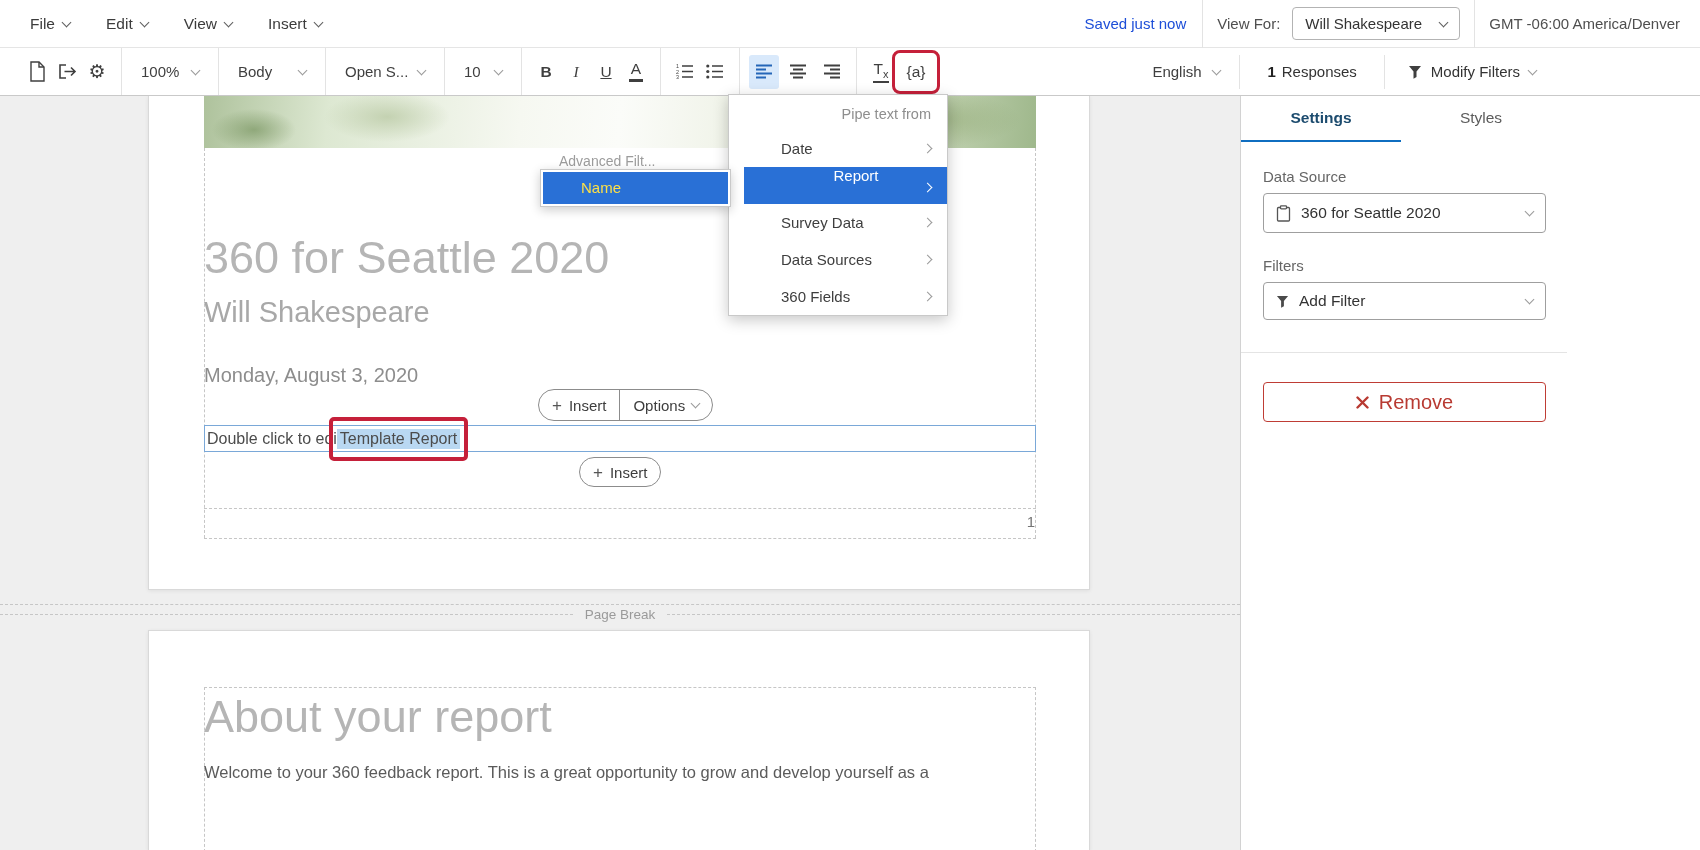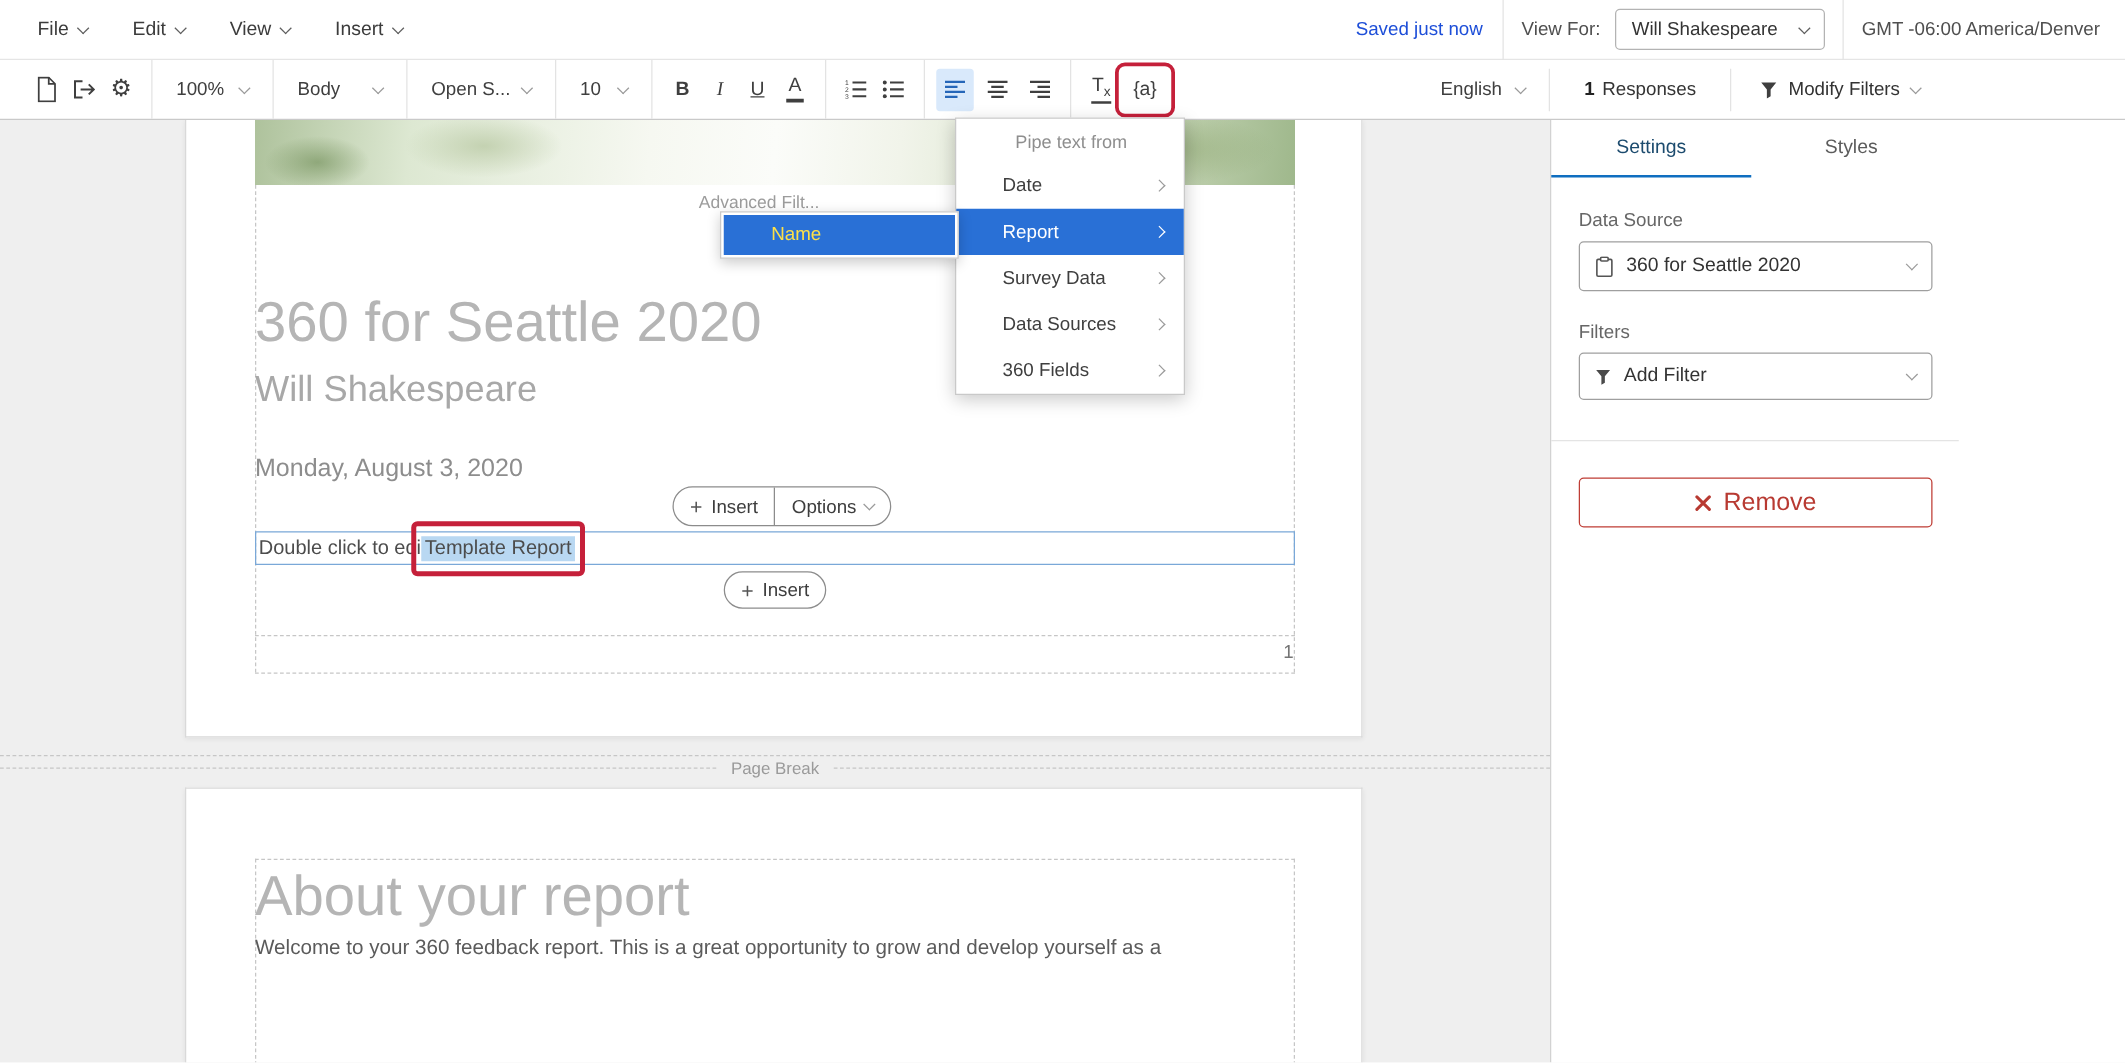--- a/index.html
+++ b/index.html
@@ -45,26 +45,26 @@
   .align.active { background:#d9e9fb; color:#2566b8; border-radius:3px; }
   .b-clear sub{font-size:11px;}
   .tb-right { display:flex; align-items:center; margin-left:auto; margin-right:150px; }
   .responses { padding:0 18px; font-size:15px; color:#333; display:flex; gap:6px; align-items:center; }
   .responses .count{font-weight:700;color:#222;}
   .modify { display:flex; align-items:center; gap:9px; padding:0 14px; font-size:15px; color:#333; }
 
   
   .piped-wrap { width:40px; height:36px; }
   .redbox { position:absolute; inset:-4px; border:3px solid #c5203a; border-radius:8px; pointer-events:none; }
-  .piped-menu { position:absolute; top:40px; right:-12px; width:184px; background:#fff; border:1px solid #c9c9c9;
-                box-shadow:0 4px 14px rgba(0,0,0,.22); z-index:150; text-align:center; font-style:normal; font-weight:400; }
+  .piped-menu { position:absolute; top:40px; right:-12px; width:220px; background:#fff; border:1px solid #c9c9c9;
+                box-shadow:0 4px 14px rgba(0,0,0,.22); z-index:150; text-align:right; font-style:normal; font-weight:400;padding-left:15px; }
   .pm-header { padding:11px 16px 8px 18px; font-size:14.5px; color:#8e8e8e; }
   .pm-item { height:37px; display:flex; align-items:center; padding:0 16px 0 37px; font-size:15px; color:#3e3e3e; }
   .pm-item .chev { margin-left:auto; }
-  .pm-item.selected { background:#2970d6; color:#fff; }
+  .pm-item.selected { background:#2970d6; color:#fff;flex-direction:column; }
   .name-submenu { position:absolute; top:74px; left:-189px; width:191px; background:#fff; border:1px solid #c9c9c9;
                   box-shadow:0 3px 10px rgba(0,0,0,.2); padding:2px; }
   .sub-item { height:32px; background:#2970d6; color:#fde047; display:flex; align-items:center; padding-left:38px; font-size:15px; }
 
   
   .canvas { position:absolute; top:96px; left:0; width:1240px; height:754px; background:#efefef; overflow:hidden; z-index:1; }
   .page { position:absolute; left:148px; width:942px; background:#fff; border:1px solid #d9d9d9; box-shadow:0 1px 4px rgba(0,0,0,.07); }
   .page1 { top:0; height:494px; border-top:none; }
   .page2 { top:534px; height:221px; border-bottom:none; }
   .hero { position:absolute; left:55px; top:0; width:832px; height:52px;
@@ -91,29 +91,29 @@
                display:flex; align-items:center; font-size:16px; color:#4c4c4c; padding-left:2px; white-space:pre; }
   .hl { background:#b9d8f2; padding:1px 3px; position:relative; display:inline-block; }
   .redbox2 { position:absolute; left:-8px; right:-8px; top:-12px; bottom:-12px; border:4px solid #c5203a;
              border-radius:5px; pointer-events:none; z-index:30; }
   .pagenum { position:absolute; left:840px; top:417px; width:46px; text-align:right; font-size:15px; color:#757575; }
   .pb-line { left:0; top:508px; width:1240px; }
   .pb-row { position:absolute; left:0; top:511px; width:1240px; display:flex; align-items:center; gap:12px;
             font-size:13.5px; color:#9a9a9a; }
   .pb-row::before, .pb-row::after { content:""; flex:1; border-top:1px dashed #c6c6c6; }
   .page2 .doc-title { top:60px; }
-  .p2-body { position:absolute; left:55px; top:118px; width:790px; font-size:16.5px; color:#5b5b5b; }
+  .p2-body { position:absolute; left:55px; top:132px; width:790px; font-size:16.5px; color:#5b5b5b; }
 
   
   .sidebar { position:absolute; left:1240px; top:96px; width:460px; height:754px; background:#fff;
              border-left:1px solid #d2d2d2; z-index:2; }
   .tabs { display:flex; width:320px; height:46px; }
   .tab { flex:1; display:flex; align-items:center; justify-content:center; font-size:15.5px; color:#5c5c5c;
          border-bottom:2px solid transparent; }
-  .tab.active { color:#1c4b6e; border-bottom-color:#0f6ec0; }
+  .tab.active { color:#1c4b6e; border-bottom-color:#0f6ec0;font-weight:bold; }
   .side-content { padding:26px 0 0 22px; width:320px; }
   .side-label { font-size:15px; color:#666; margin-bottom:8px; }
   .side-select { width:283px; height:40px; border:1px solid #9f9f9f; border-radius:4px; display:flex;
                  align-items:center; gap:10px; padding:0 12px; font-size:15.5px; color:#333; background:#fff; }
   .side-select.h38 { height:38px; }
   .side-select .chev { margin-left:auto; }
   .gap24 { height:24px; }
   .side-divider { position:absolute; left:0; top:256px; width:326px; height:1px; background:#e4e4e4; }
   .remove-btn { position:absolute; left:22px; top:286px; width:283px; height:40px; border:1px solid #bf3d35;
                 border-radius:4px; background:#fff; display:flex; align-items:center; justify-content:center;

